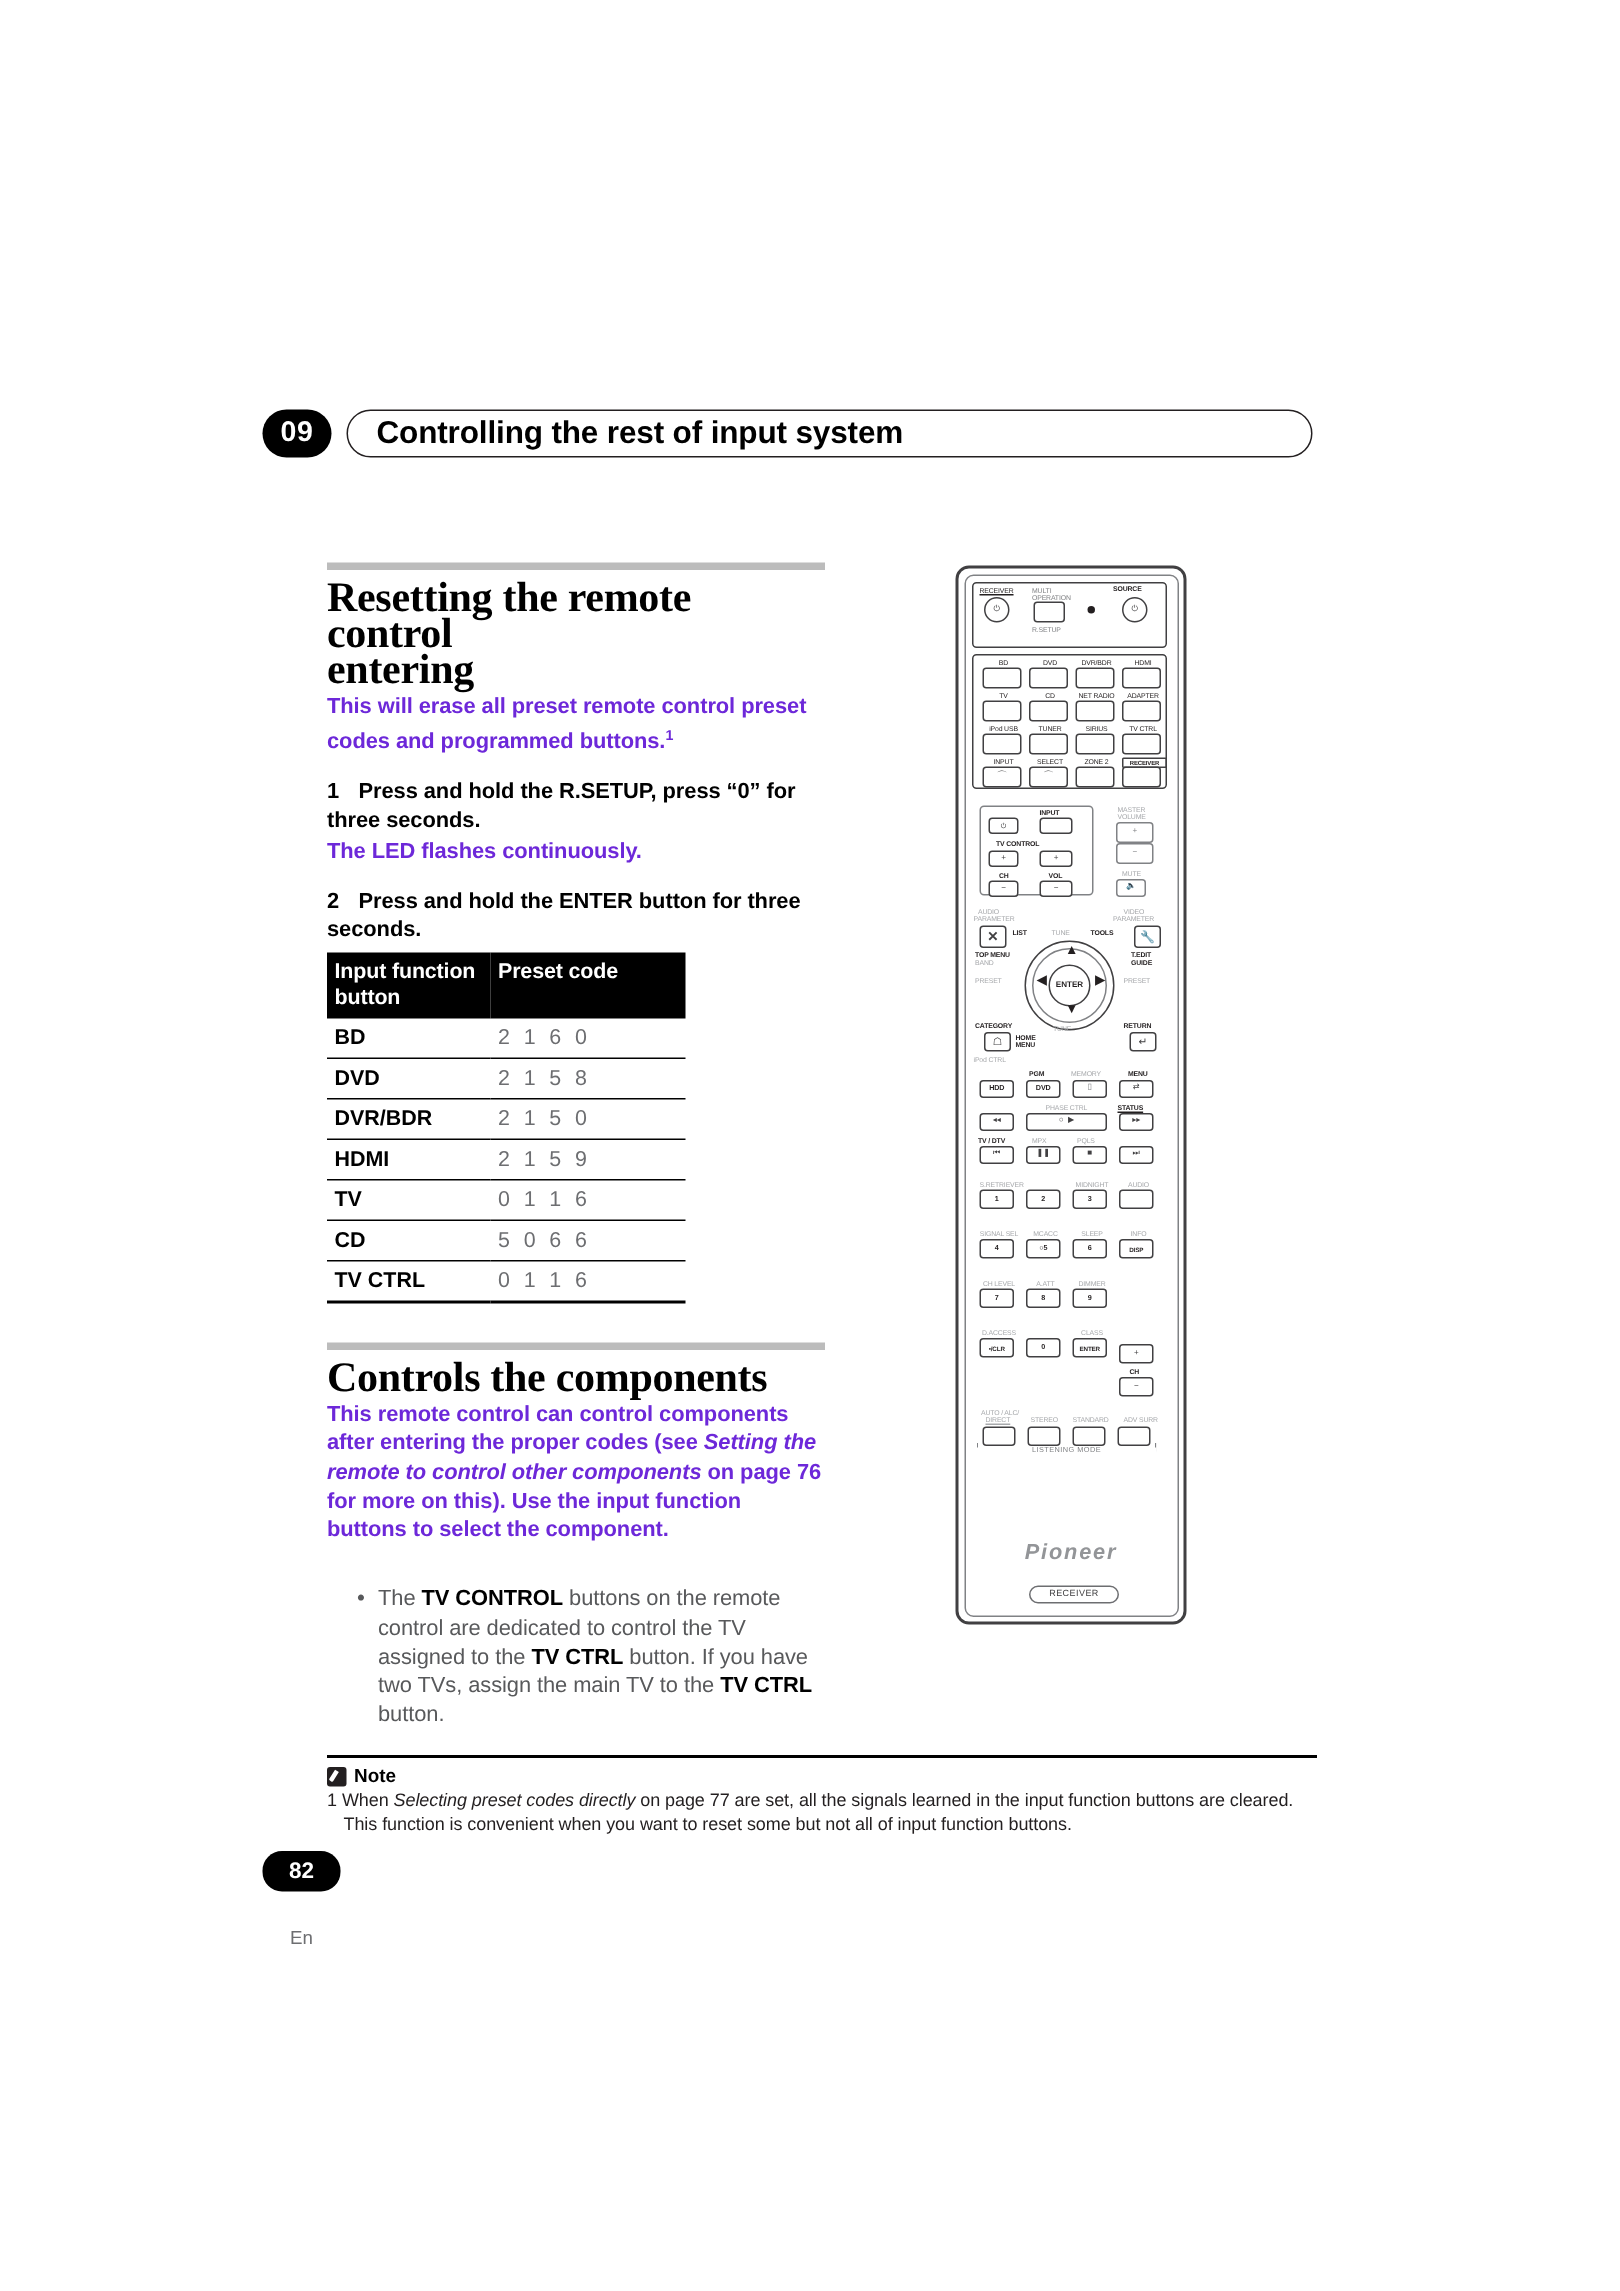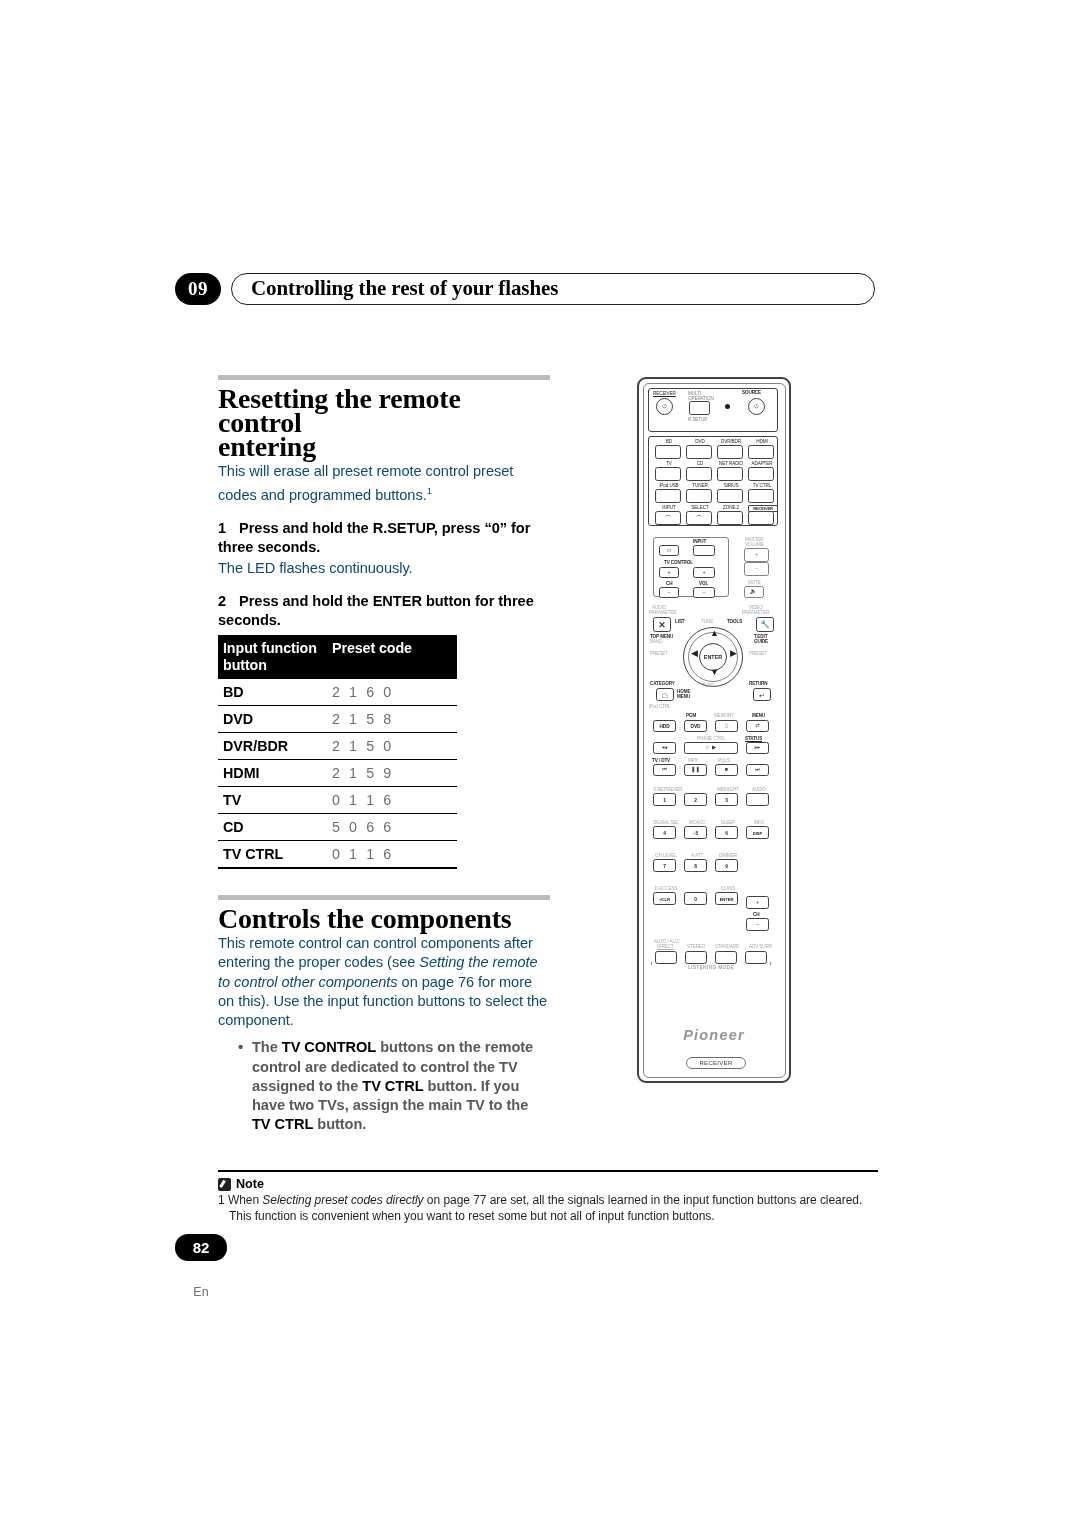--- a/index.html
+++ b/index.html
@@ -7,21 +7,21 @@
     width:1080px;height:1527px;
     background:#ffffff;
     font-family:"Liberation Sans", sans-serif;
     color:#231f20;
     position:relative;
     overflow:hidden;
   }
   .page{position:absolute;left:0;top:0;width:1080px;height:1527px;}
 
   
-  .chapter-head{position:absolute;left:175px;top:273px;width:700px;height:34px;font-family:Liberation Serif, serif;}
+  .chapter-head{position:absolute;left:175px;top:273px;width:700px;height:34px;}
   .chap-num{
     position:absolute;left:0;top:0;width:46px;height:32px;
     background:#000;border-radius:16px;color:#fff;
     font-size:19px;font-weight:bold;line-height:32px;text-align:center;
     letter-spacing:0.5px;
   }
   .chap-pill{
     position:absolute;left:56px;top:0;right:0;height:32px;
     border:1.6px solid #231f20;border-radius:16px;
     box-sizing:border-box;
@@ -37,33 +37,34 @@
   .sec-rule{height:5px;background:#bcbcbc;margin:0 0 7px 0;}
   h2.sec-title{
     font-size:28px;font-weight:bold;color:#000000;margin:0 0 3px 0;
     line-height:24px;letter-spacing:-0.2px;font-family:Liberation Serif, serif;
   }
   h3.sub-title{
     font-size:17px;font-weight:bold;color:#000;margin:20px 0 6px 0;
     line-height:20px;letter-spacing:-0.1px;
   }
   p.body{
-    font-size:14.6px;line-height:19.2px;color:#0c4a6e;margin:0 0 2px 0;
+    font-size:14.6px;line-height:19.2px;color:#6d28d9;margin:0 0 2px 0;
     letter-spacing:-0.05px;
+    font-weight:bold;
   }
   p.step{
     font-size:14.6px;line-height:19.2px;color:#000;font-weight:bold;
     margin:14px 0 0 0;letter-spacing:-0.05px;
   }
   p.step .num{display:inline-block;width:21px;}
   p.after-step{margin-top:1px;}
   .ital{font-style:italic;}
   sup.fn{font-size:9.5px;vertical-align:super;}
 
-  ul.bullets{margin:8px 0 0 0;padding:0 0 0 20px;list-style:none;font-weight:bold;}
+  ul.bullets{margin:27px 0 0 0;padding:0 0 0 20px;list-style:none;}
   ul.bullets li{
     position:relative;font-size:14.6px;line-height:19.2px;color:#58595b;
     letter-spacing:-0.05px;padding-left:14px;
   }
   ul.bullets li:before{
     content:"\2022";position:absolute;left:0;top:-1px;color:#58595b;font-size:15px;
   }
   ul.bullets li b{color:#000;}
 
   
@@ -161,21 +162,21 @@
   }
 </style>
 </head>
 <body>
 
 <div class="page">
 
   <div class="chapter-head">
     <div class="chap-num">09</div>
     <div class="chap-pill"></div>
-    <div class="chap-title">Controlling the rest of your flashes</div>
+    <div class="chap-title">Controlling the rest of input system</div>
   </div>
 
   <div class="col-left">
 
     <div class="sec-rule"></div>
     <h2 class="sec-title">
       <span>Resetting the remote control</span><br>
       <span>entering</span>
     </h2>
 

